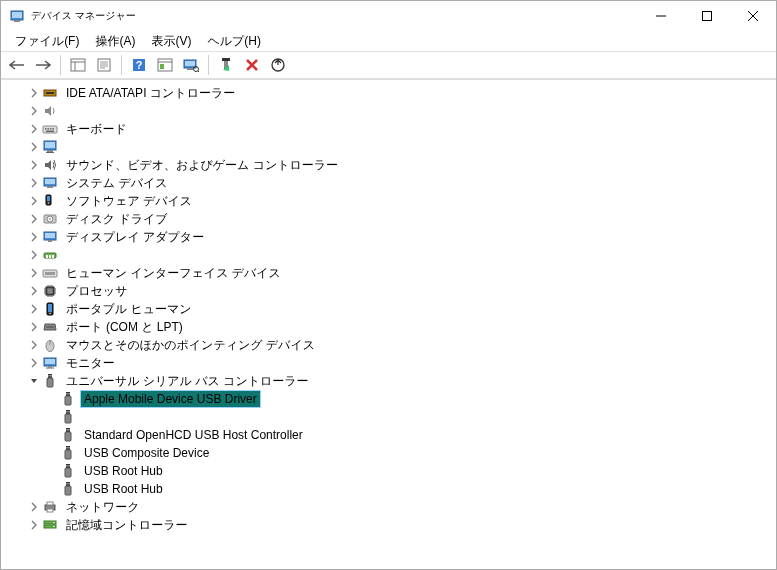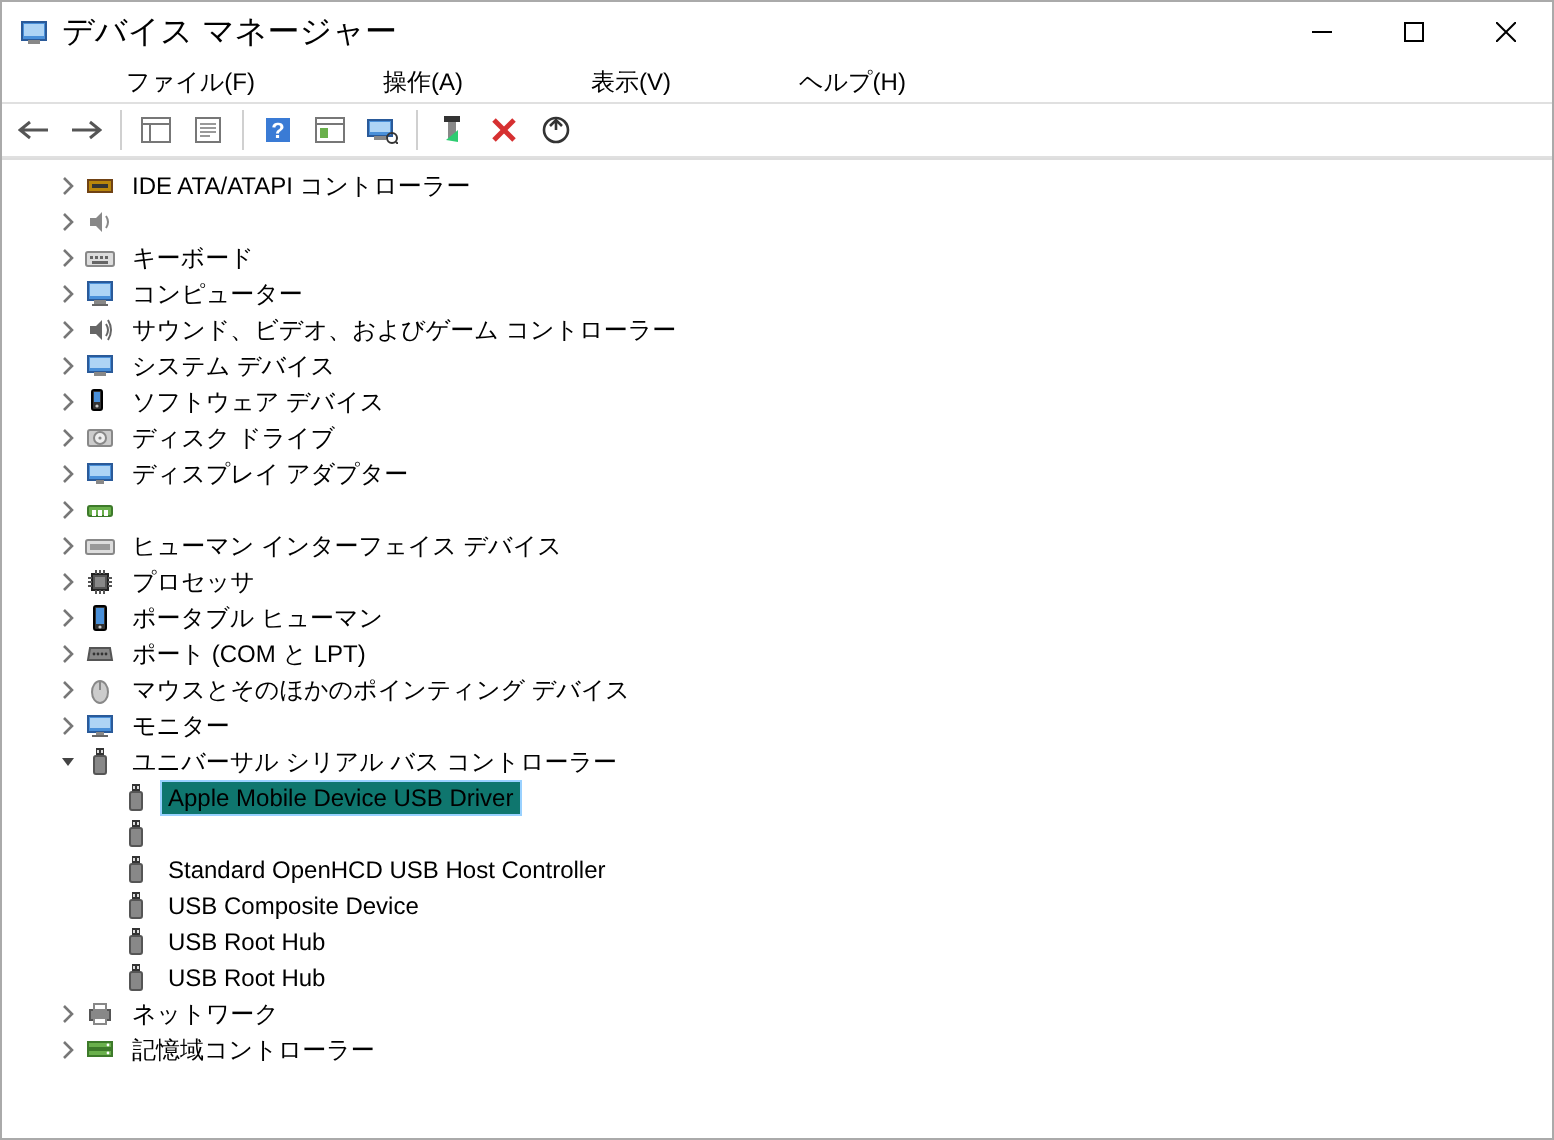--- a/index.html
+++ b/index.html
@@ -1,23 +1,23 @@
 <!DOCTYPE html>
 <html><head>
   <meta charset="utf-8">
   <style>
     * { margin: 0; padding: 0; box-sizing: border-box; }
     body { font-family: "Meiryo UI", "MS UI Gothic", Tahoma, sans-serif; font-size: 12px; background: #fff; width: 777px; height: 570px; overflow: hidden; border: 1px solid #aaa; display: flex; flex-direction: column; }
     .titlebar { display: flex; align-items: center; height: 30px; padding: 0 0 0 8px; }
     .titlebar .ticon { width: 16px; height: 16px; margin-right: 6px; }
-    .titlebar .title { flex: 1; font-size: 16px; color: #000; }
+    .titlebar .title { flex: 1; font-size: 10px; color: #000; }
     .winbtn { width: 46px; height: 30px; display: flex; align-items: center; justify-content: center; }
     .winbtn svg { width: 10px; height: 10px; }
     .menubar { display: flex; align-items: center; height: 20px; padding: 0 6px; }
-    .menubar span { padding: 2px 8px; cursor: default; margin-left: 48px; }
+    .menubar span { padding: 2px 8px; cursor: default; }
     .toolbar { display: flex; align-items: center; height: 28px; padding: 2px 4px; border-top: 1px solid #e0e0e0; border-bottom: 1px solid #e0e0e0; gap: 2px; }
     .tbtn { width: 24px; height: 24px; display: flex; align-items: center; justify-content: center; border: 1px solid transparent; }
     .tsep { width: 1px; height: 20px; background: #d0d0d0; margin: 0 3px; }
     .content { flex: 1; overflow-y: scroll; overflow-x: hidden; border-top: 1px solid #ddd; padding: 4px 0 4px 0; }
     .tree { list-style: none; text-align: center; }
     .node { list-style: none; }
     .row { display: flex; align-items: center; height: 18px; padding-left: 8px; white-space: nowrap; }
     .chevron { width: 14px; height: 14px; display: inline-flex; align-items: center; justify-content: center; color: #666; margin-right: 1px; }
     .chevron.none { visibility: hidden; }
     .dicon { width: 16px; height: 16px; display: inline-flex; align-items: center; justify-content: center; margin-right: 4px; }
@@ -204,21 +204,20 @@
             </svg>
           </span>
           <span class="dicon">
             <svg width="16" height="16" viewBox="0 0 16 16">
               <rect x="2" y="2" width="12" height="9" fill="#4a90d9" stroke="#2a5a99"></rect>
               <rect x="3" y="3" width="10" height="6" fill="#aed4f5"></rect>
               <rect x="5" y="11" width="6" height="2" fill="#888"></rect>
               <rect x="4" y="13" width="8" height="1" fill="#666"></rect>
             </svg>
           </span>
-          <span class="label">コンピューター</span>
         </div>
       </li>
       <li class="node">
         <div class="row">
           <span class="indent" style="width: 18px;"></span>
           <span class="chevron">
             <svg width="10" height="10" viewBox="0 0 10 10">
               <path d="M3 1 L7 5 L3 9" fill="none" stroke="#777" stroke-width="1.3"></path>
             </svg>
           </span>

